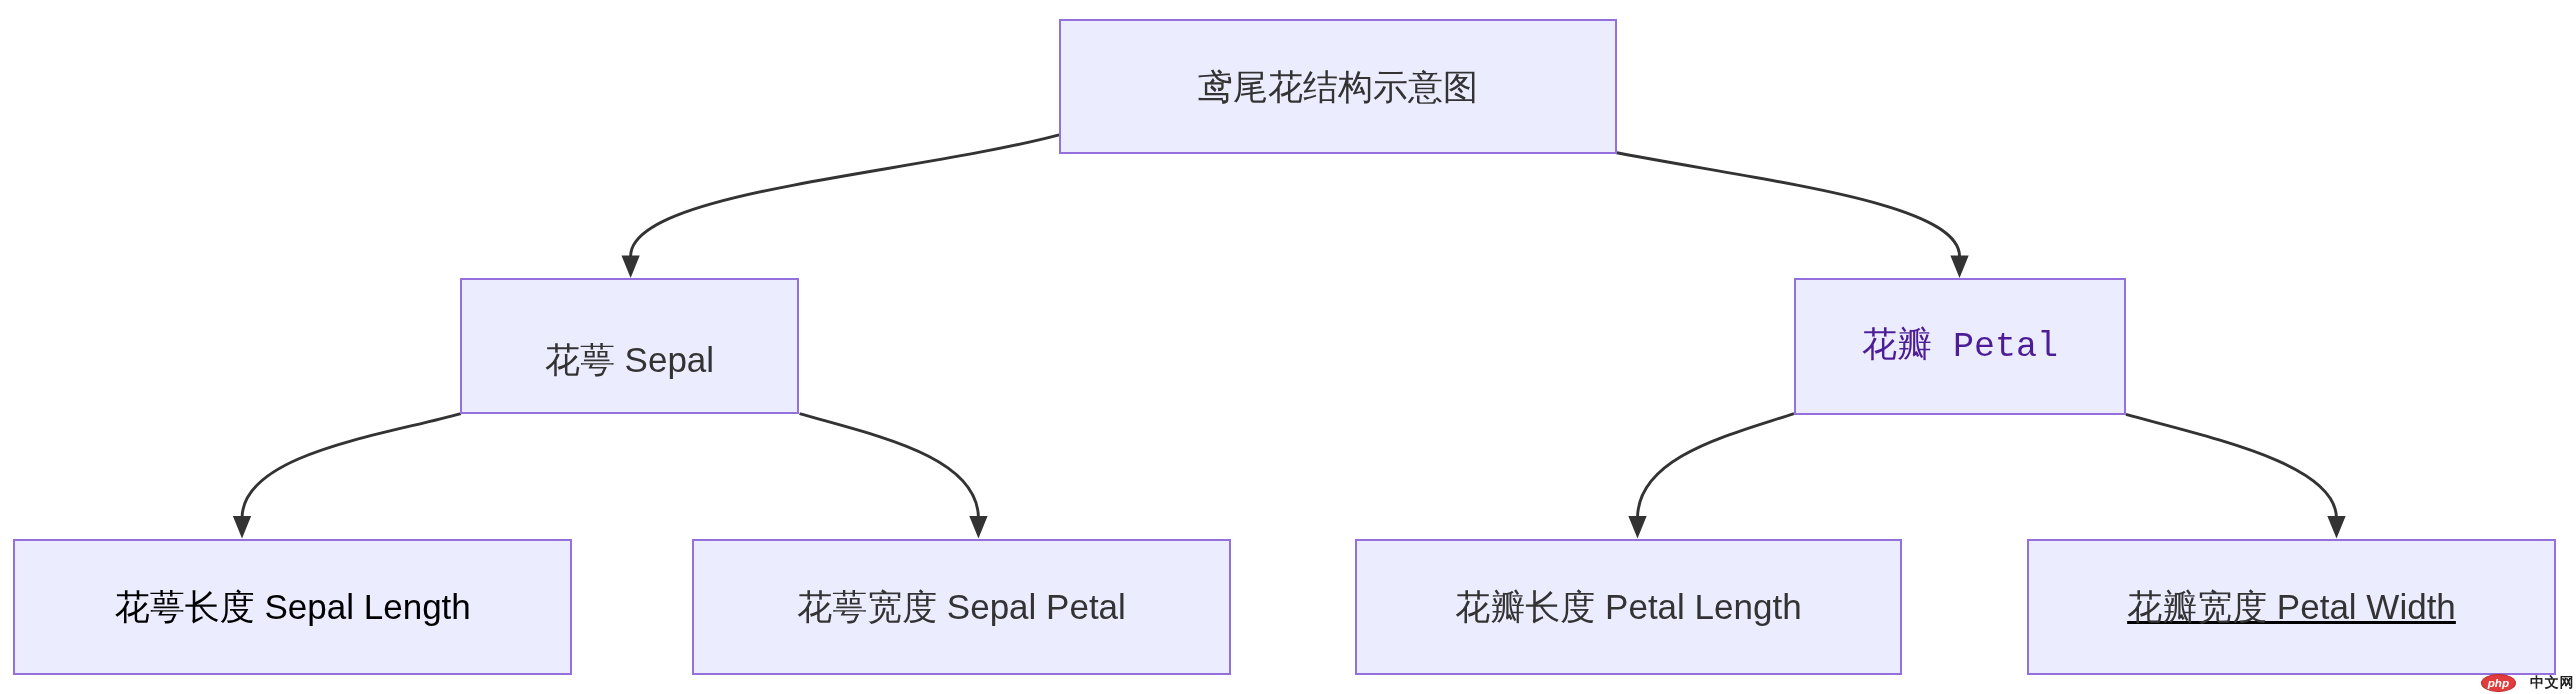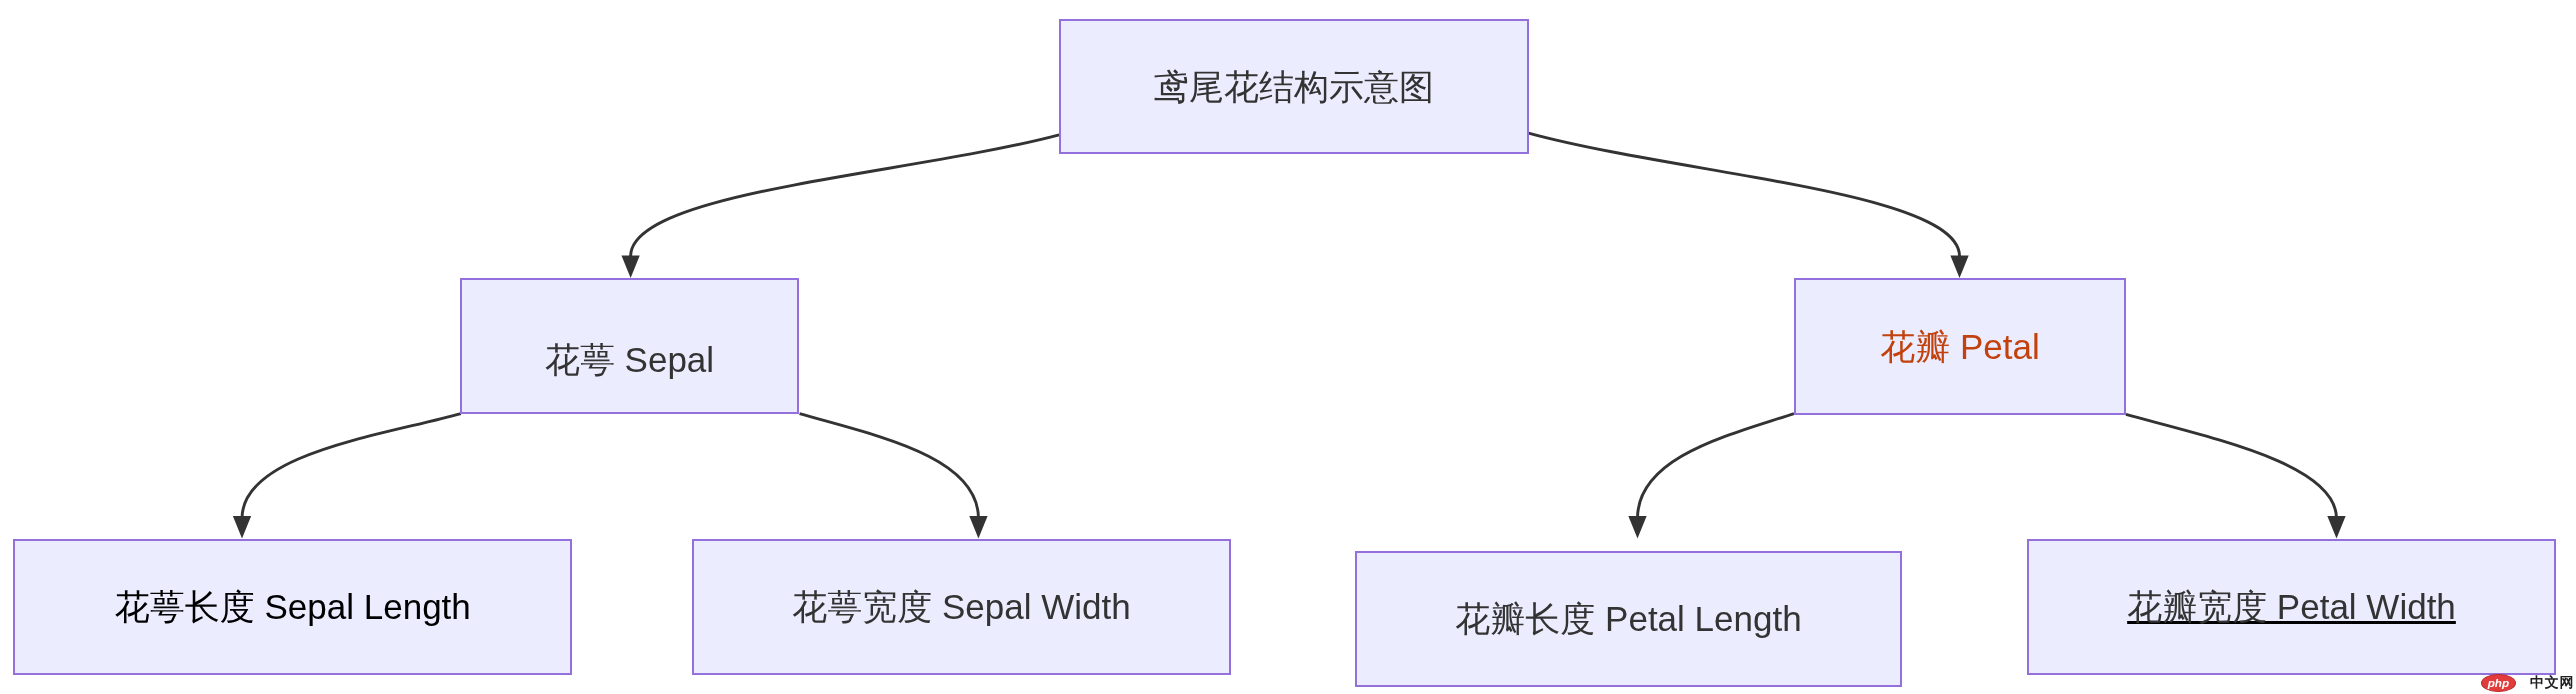--- a/index.html
+++ b/index.html
@@ -84,36 +84,36 @@
       <path d="M 553 497 C 460 523, 290 545, 290 623" fill="none" stroke="#333333" stroke-width="3.5"></path>
       <polygon points="290,647 279,620 301,620" fill="#333333"></polygon>
       <path d="M 960 497 C 1050 523, 1175 548, 1175 623" fill="none" stroke="#333333" stroke-width="3.5"></path>
       <polygon points="1175,647 1164,620 1186,620" fill="#333333"></polygon>
       <path d="M 2155 497 C 2080 522, 1967 548, 1967 623" fill="none" stroke="#333333" stroke-width="3.5"></path>
       <polygon points="1967,647 1956,620 1978,620" fill="#333333"></polygon>
       <path d="M 2554 498 C 2660 527, 2807 558, 2807 623" fill="none" stroke="#333333" stroke-width="3.5"></path>
       <polygon points="2807,647 2796,620 2818,620" fill="#333333"></polygon>
     </svg>
   <div id="nodes">
-      <div class="node" style="left: 1059px; top: 19px; width: 470px; height: 135px; background: rgb(236, 236, 255); border-color: rgb(147, 112, 219);">
+      <div class="node" style="left: 1059px; top: 19px; width: 558px; height: 135px; background: rgb(236, 236, 255); border-color: rgb(147, 112, 219);">
         <span class="node-label" style="color: rgb(51, 51, 51);">鸢尾花结构示意图</span>
       </div>
       <div class="node" style="left: 460px; top: 278px; width: 339px; height: 136px; background: rgb(236, 236, 255); border-color: rgb(147, 112, 219);">
         <span class="node-label" style="color: rgb(51, 51, 51); margin-top: 28px;">花萼 Sepal</span>
       </div>
       <div class="node" style="left: 1794px; top: 278px; width: 332px; height: 137px; background: rgb(236, 236, 255); border-color: rgb(147, 112, 219);">
-        <span class="node-label" style="color: #c2410c;">花瓣 Petal</span>
+        <span class="node-label" style="color: #4c1d95; font-family: Liberation Mono, monospace;">花瓣 Petal</span>
       </div>
       <div class="node" style="left: 13.3px; top: 539px; width: 559px; height: 136px; background: rgb(236, 236, 255); border-color: rgb(147, 112, 219);">
         <span class="node-label" style="color: #000000;">花萼长度 Sepal Length</span>
       </div>
       <div class="node" style="left: 692px; top: 539px; width: 539px; height: 136px; background: rgb(236, 236, 255); border-color: rgb(147, 112, 219);">
-        <span class="node-label" style="color: rgb(51, 51, 51);">花萼宽度 Sepal Width</span>
+        <span class="node-label" style="color: rgb(51, 51, 51);">花萼宽度 Sepal Petal</span>
       </div>
-      <div class="node" style="left: 1355px; top: 551px; width: 547px; height: 136px; background: rgb(236, 236, 255); border-color: rgb(147, 112, 219);">
+      <div class="node" style="left: 1355px; top: 539px; width: 547px; height: 136px; background: rgb(236, 236, 255); border-color: rgb(147, 112, 219);">
         <span class="node-label" style="color: rgb(51, 51, 51);">花瓣长度 Petal Length</span>
       </div>
       <div class="node" style="left: 2027px; top: 539px; width: 529px; height: 136px; background: rgb(236, 236, 255); border-color: rgb(147, 112, 219); text-decoration: underline;">
         <span class="node-label" style="color: rgb(51, 51, 51);">花瓣宽度 Petal Width</span>
       </div>
     </div>
   <div class="watermark">
     <span class="wm-logo">php</span>
     <span class="wm-text">中文网</span>
   </div>

